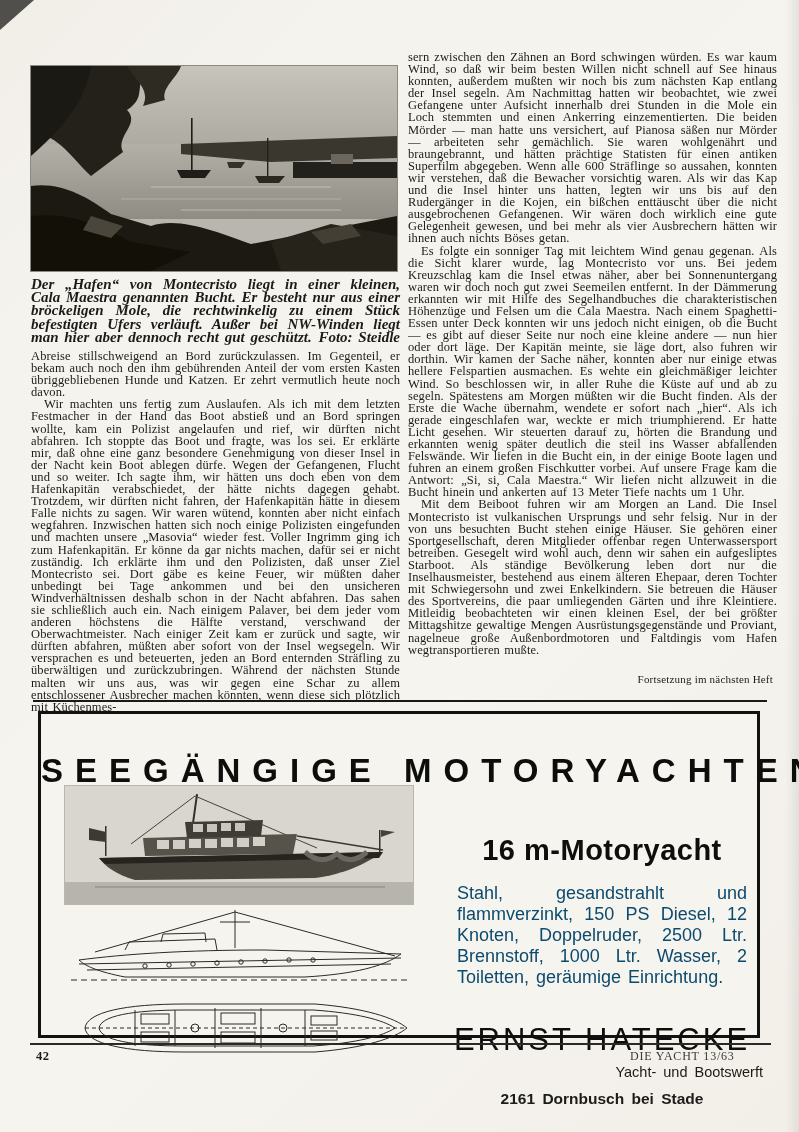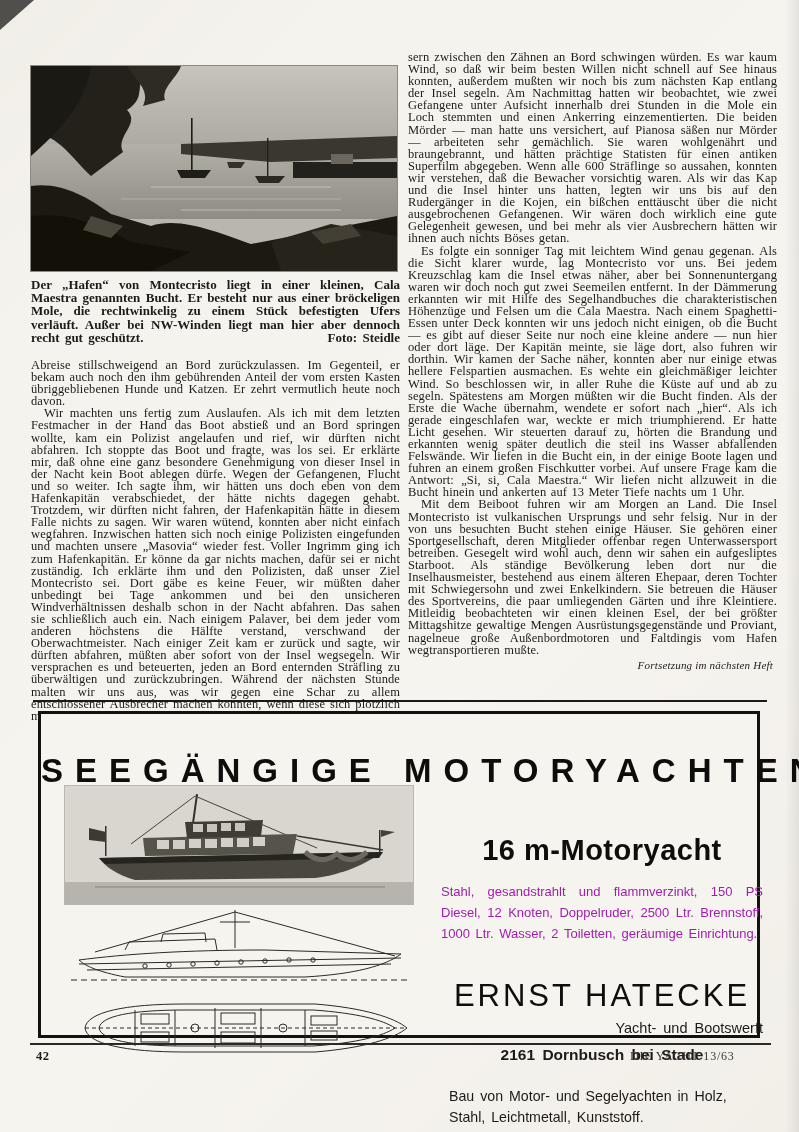--- a/index.html
+++ b/index.html
@@ -27,28 +27,28 @@
   .body-text p{
     margin:0;text-align:justify;
     font-size:12.5px;line-height:12.1px;
     word-spacing:1.2px;letter-spacing:.1px;
   }
   .body-text p.indent{text-indent:13px;}
   
   .photo-frame{width:366px;height:205px;background:#b9b6af;overflow:hidden;box-shadow:0 0 0 1px #8d8a83;}
   .photo-frame svg{display:block;}
   .caption{
-    position:relative;margin-top:7px;margin-bottom:15px;
-    font-size:13px;line-height:13.2px;font-weight:bold;
+    position:relative;margin-top:7px;margin-bottom:6px;
+    font-size:15px;line-height:13.2px;font-weight:bold;font-style:italic;
     text-align:justify;word-spacing:2px;
   }
   .caption .credit{position:absolute;right:0;bottom:0;background:transparent;}
   
   .continuation{
-    margin-top:3px;text-align:right;font-style:italic;font-size:11px;
+    margin-top:17px;text-align:right;font-size:11px;
     letter-spacing:.2px;padding-right:4px;
   }
   
   .ad-top-rule{position:absolute;left:33px;top:700px;width:734px;height:2px;background:#1a1a18;}
   .footer-rule{position:absolute;left:30px;top:1043px;width:741px;height:2px;background:#2a2927;}
   .page-number{position:absolute;left:36px;top:1049px;font-size:12.5px;font-weight:bold;letter-spacing:.5px;}
   .journal-ref{position:absolute;left:630px;top:1049px;font-size:12px;font-weight:normal;letter-spacing:.8px;color:#3a3835;text-align:right;}
   .watermark{
     position:absolute;right:12px;top:1102px;
     font-family:"Liberation Sans",sans-serif;font-weight:bold;font-size:17px;
@@ -68,22 +68,22 @@
   }
   .ad-left{position:absolute;left:24px;top:72px;width:352px;}
   .ad-photo{width:348px;height:118px;background:#d8d6cf;box-shadow:0 0 0 1px #b9b6af;}
   .ad-drawing{margin-top:4px;}
   .ad-right{position:absolute;left:400px;top:120px;width:322px;font-family:"Liberation Sans",sans-serif;}
   .ad-product-title{
     text-align:center;font-weight:bold;font-size:29px;letter-spacing:.5px;
     margin:0 0 14px 0;color:#0e0e0c;
   }
   .ad-specs{
-    margin:0;font-size:13px;line-height:21px;text-align:justify;
-    word-spacing:2px;color:#a21caf;
+    margin:16px;font-size:18px;line-height:21px;text-align:justify;
+    word-spacing:2px;color:#0c4a6e;
   }
   .ad-company{
     text-align:center;font-weight:normal;font-size:31px;letter-spacing:3px;
     margin:34px 0 6px 0;color:#0e0e0c;
   }
   .ad-company-sub{text-align:right;font-size:14.5px;margin:0 0 6px 0;word-spacing:3px;}
   .ad-address{text-align:center;font-weight:bold;font-size:15.5px;margin:10px 0 22px 0;word-spacing:3px;}
   .ad-services{margin:8px;font-size:14.2px;line-height:21px;word-spacing:2px;}
 </style>
 </head>

